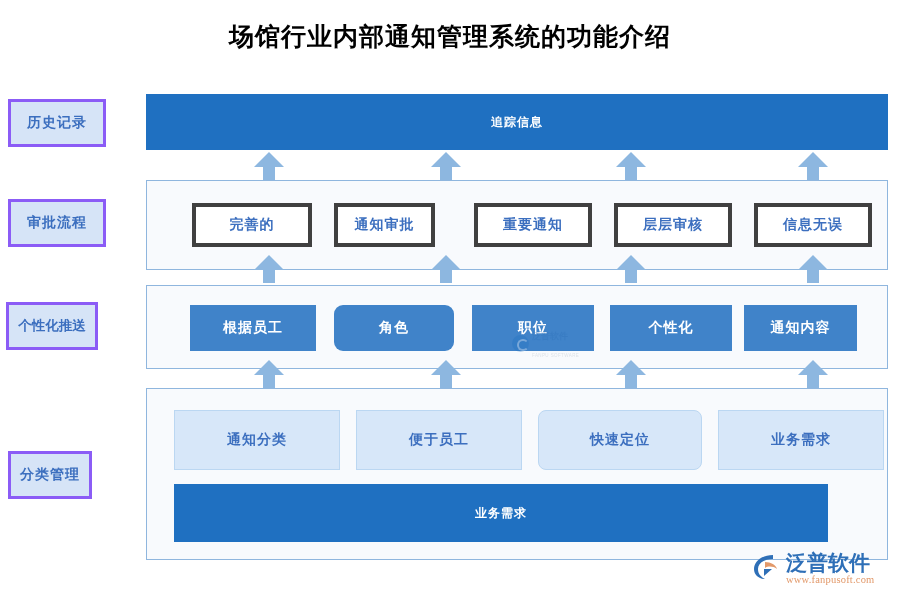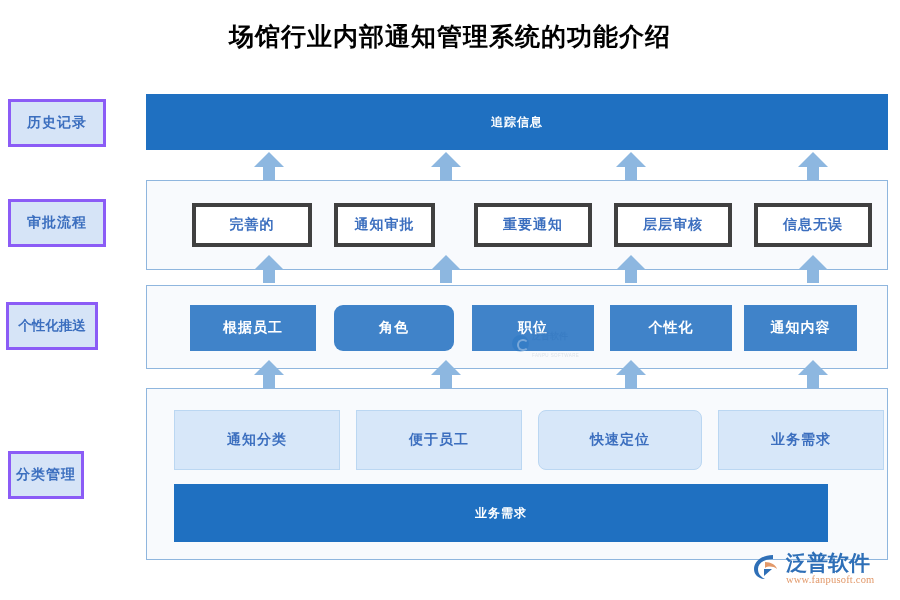--- a/index.html
+++ b/index.html
@@ -46,21 +46,21 @@
     font-weight: bold;
     display: flex;
     align-items: center;
     justify-content: center;
     box-sizing: border-box;
     letter-spacing: 1px;
   }
   .stage-label.s0 { left: 8px;  top: 99px;  width: 98px;  height: 48px; }
   .stage-label.s1 { left: 8px;  top: 199px; width: 98px;  height: 48px; }
   .stage-label.s2 { left: 6px;  top: 302px; width: 92px;  height: 48px; letter-spacing: 0px; font-size: 13.5px;}
-  .stage-label.s3 { left: 8px;  top: 451px; width: 76px;  height: 48px; }
+  .stage-label.s3 { left: 8px;  top: 451px; width: 84px;  height: 48px; }
 
   
   .solid-bar {
     position: absolute;
     background: #1F70C1;
     color: #ffffff;
     font-size: 12px;
     font-weight: bold;
     display: flex;
     align-items: center;

